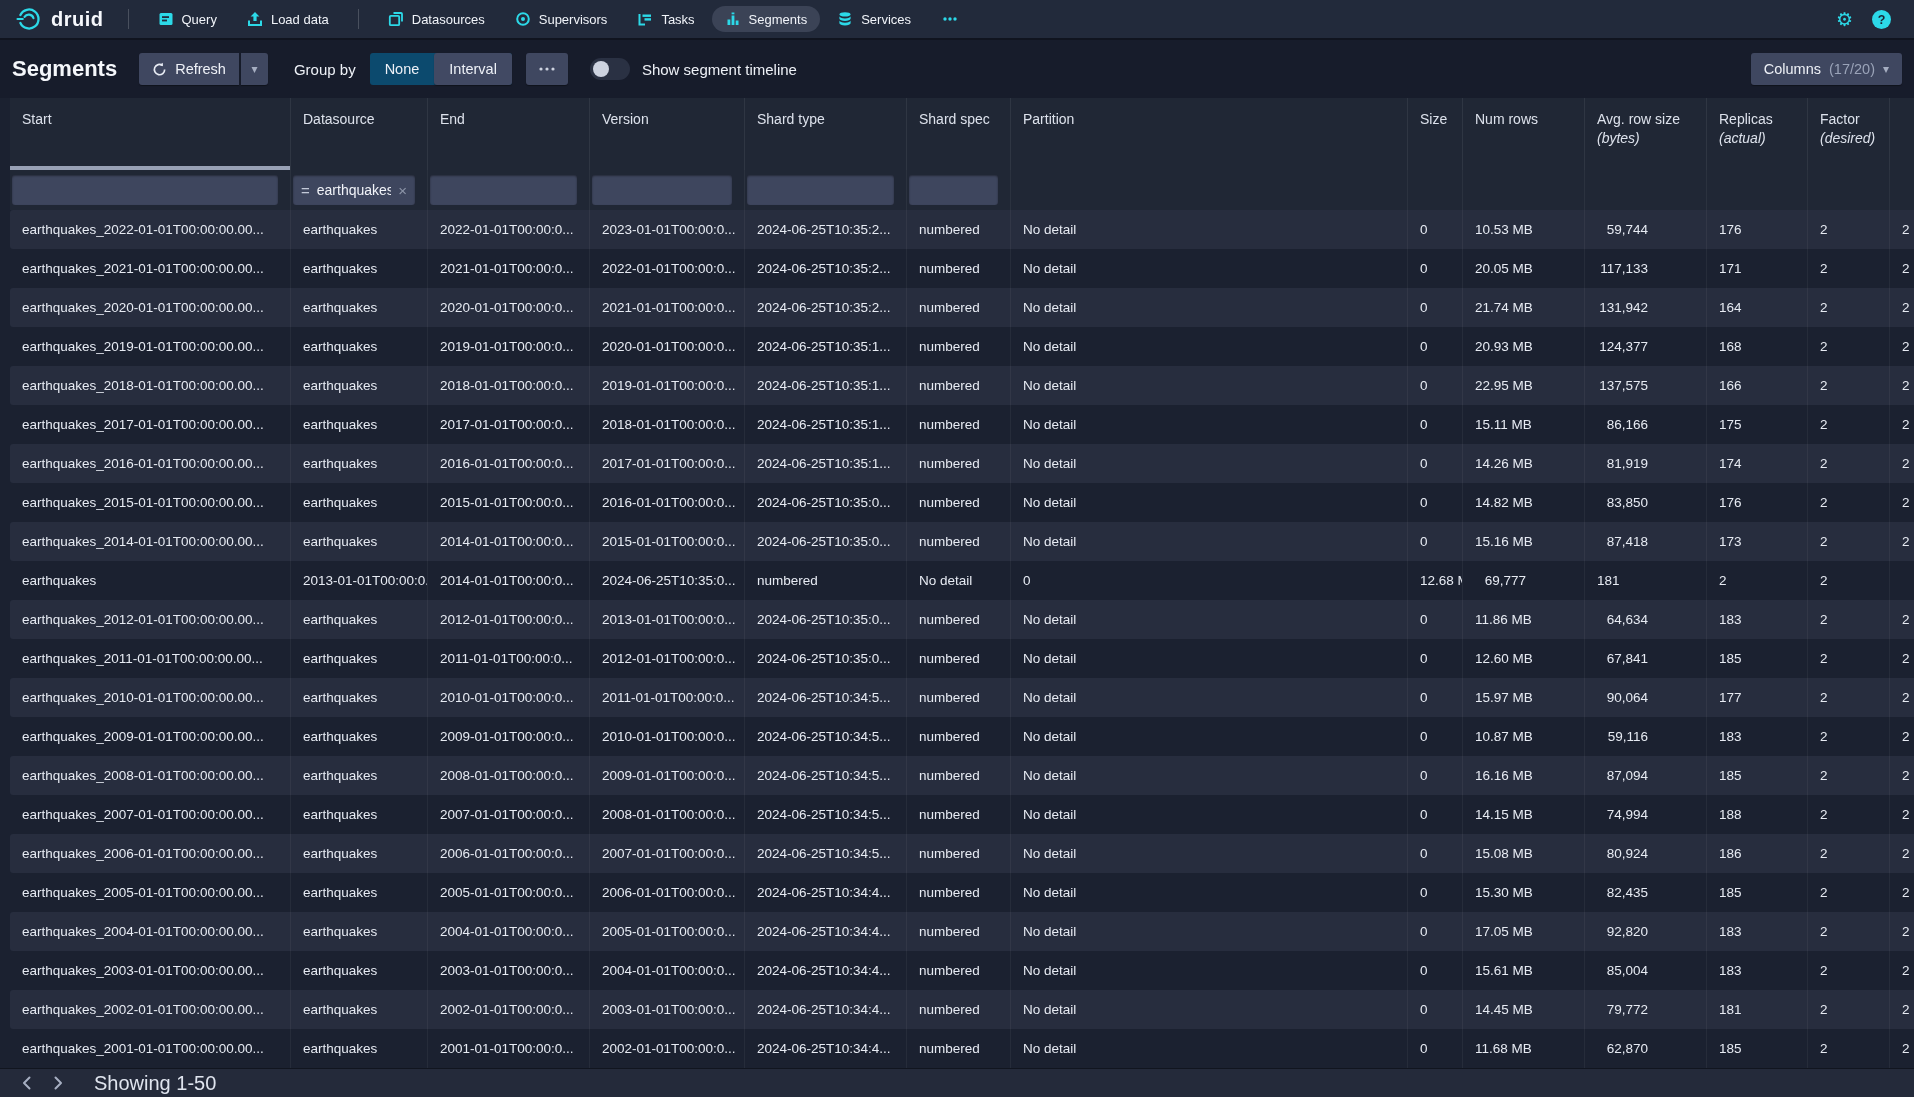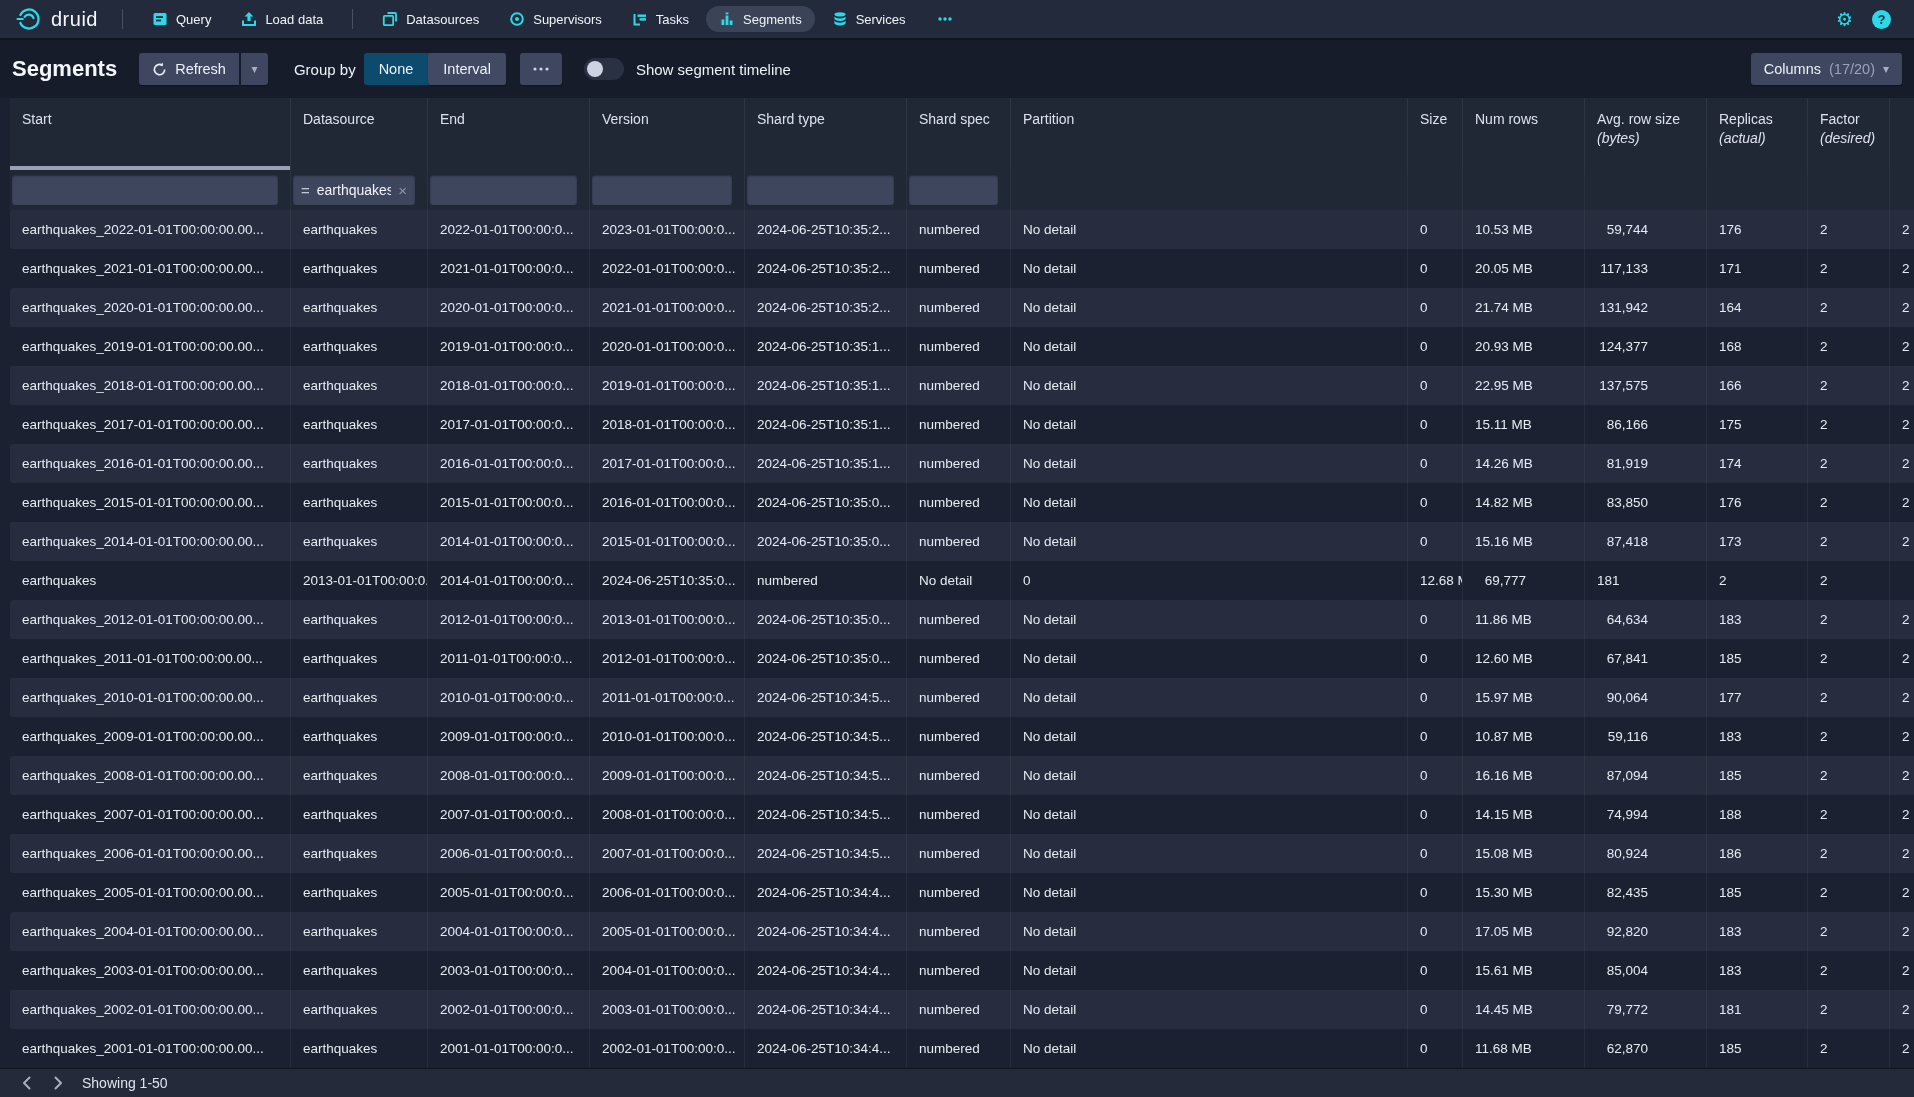--- a/index.html
+++ b/index.html
@@ -6,37 +6,37 @@
   html,body { margin:0; padding:0; }
   body {
     width:1914px; height:1097px; overflow:hidden;
     background:#1b2130; color:#e6eaf2;
     font-family:"Liberation Sans", sans-serif;
   }
   
   .topbar { height:40px; background:#222a3b; border-bottom:2px solid #10141f;
     display:flex; align-items:center; padding:0 16px; }
   .brand { display:flex; align-items:center; gap:9px; margin-right:10px; }
-  .brand-text { font-size:20px; font-weight:400; color:#f6f8fc; letter-spacing:0.5px; }
+  .brand-text { font-size:20px; font-weight:700; color:#f6f8fc; letter-spacing:0.5px; }
   .nav-divider { width:1px; height:20px; background:rgba(255,255,255,0.18); margin:0 14px; }
   .nav-item { display:flex; align-items:center; gap:8px; padding:5px 13px; margin:0 2px;
     border-radius:15px; color:#f1f4f9; font-size:13px; cursor:default; }
   .nav-item.active { background:#3b4356; }
   .topbar-spacer { flex:1; }
   .topbar-right { display:flex; align-items:center; gap:18px; padding-right:6px; }
   .gear { color:#2cd9e8; font-family:"DejaVu Sans", sans-serif; font-size:19px; line-height:1; }
   
   .toolbar { height:58px; background:#171c2b; display:flex; align-items:center; padding:0 12px; }
   .page-title { font-size:22px; font-weight:700; color:#f5f7fb; margin-right:22px; }
   .btn { background:#3f4760; border-radius:3px; height:32px; display:inline-flex; align-items:center;
     padding:0 13px; font-size:14.5px; color:#eef1f7; gap:8px; box-shadow:0 1px 1px rgba(0,0,0,.35); }
   .refresh-btn { border-radius:3px 0 0 3px; }
   .split-caret { width:27px; justify-content:center; padding:0; border-radius:0 3px 3px 0; margin-left:2px; }
   .caret { color:#a6aec2; font-family:"DejaVu Sans", sans-serif; font-size:12px; line-height:1; }
-  .group-by-label { font-size:15px; color:#eef1f7; margin:0 8px 0 26px; }
+  .group-by-label { font-size:15px; color:#eef1f7; margin:0 14px 0 26px; }
   .seg-group { background:#0c4a6e; border-radius:3px; height:32px; display:flex; }
   .seg-btn { padding:0 15px; display:flex; align-items:center; font-size:14.5px; color:#eef1f7; border-radius:3px; }
   .seg-btn.selected { background:#414963; box-shadow:0 1px 1px rgba(0,0,0,.35); }
   .more-btn { margin-left:14px; width:42px; justify-content:center; letter-spacing:1px; font-weight:700; color:#cdd3e0; }
   .switch { margin-left:22px; width:40px; height:22px; border-radius:11px; background:#2a3143; position:relative; }
   .switch .knob { position:absolute; left:3px; top:3px; width:16px; height:16px; border-radius:50%; background:#cdd3e0; }
   .timeline-label { font-size:15px; color:#eef1f7; margin-left:12px; }
   .toolbar-spacer { flex:1; }
   .columns-btn .count { color:#9aa3b8; }
   
@@ -62,21 +62,21 @@
   .filter-chip .x { color:#8d95a8; font-size:15px; }
   .t-data { height:39px; font-size:13.5px; }
   .t-data.striped { background:#272d3e; border-radius:3px 0 0 3px; }
   .cell { display:flex; align-items:center; padding:0 8px 0 12px; white-space:nowrap; overflow:hidden;
     border-right:1px solid rgba(255,255,255,0.05); color:#e7ebf3; }
   .cell.num { justify-content:flex-end; padding-right:58px; }
   
   .pager { position:absolute; left:0; bottom:0; width:1914px; height:29px; background:#242a3a;
     border-top:1px solid #11151f; display:flex; align-items:center; padding:0 10px; }
   .pg-btn { width:32px; height:100%; display:flex; align-items:center; justify-content:center; color:#a7afc2; }
-  .showing { font-size:14px; color:#dfe4ee; margin-left:8px; }
+  .showing { font-size:20px; color:#dfe4ee; margin-left:20px; }
   svg { display:block; }
 </style>
 </head>
 <body>
 
 <div class="topbar">
   <div class="brand">
     <svg width="26" height="26" viewBox="0 0 26 26">
       <path d="M4.4 9 A9.5 9.5 0 1 1 4.4 17" fill="none" stroke="#2cd9e8" stroke-width="2.3" stroke-linecap="round"></path>
       <path d="M8.5 10.9 A5 5 0 0 1 17.5 12.2" fill="none" stroke="#2cd9e8" stroke-width="2.1" stroke-linecap="round"></path>

